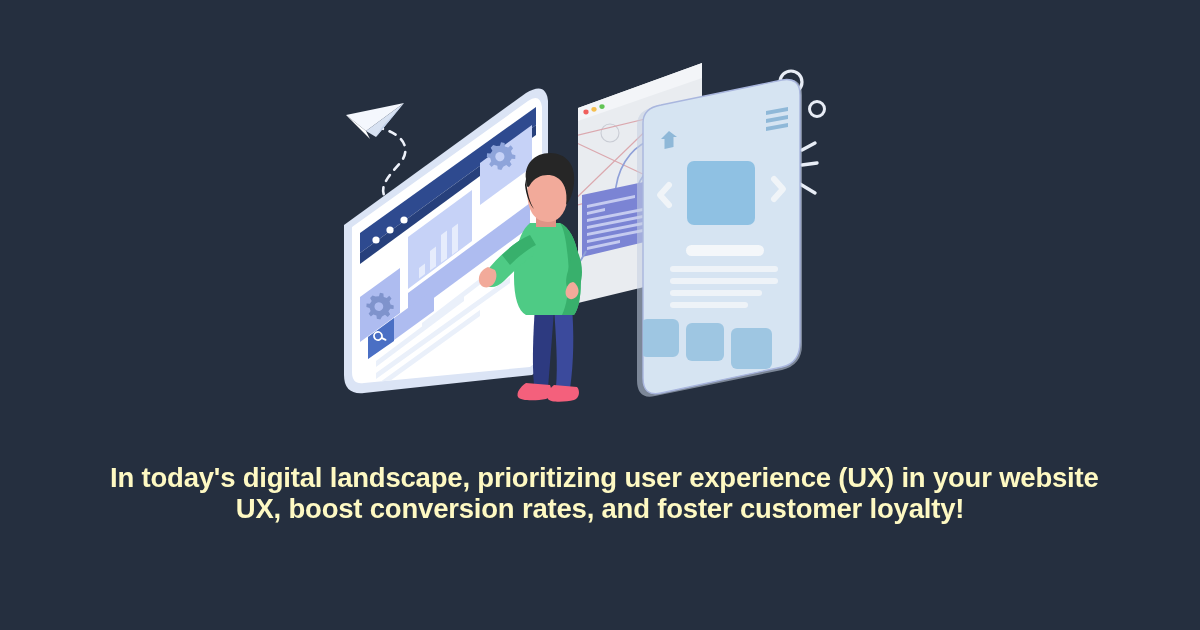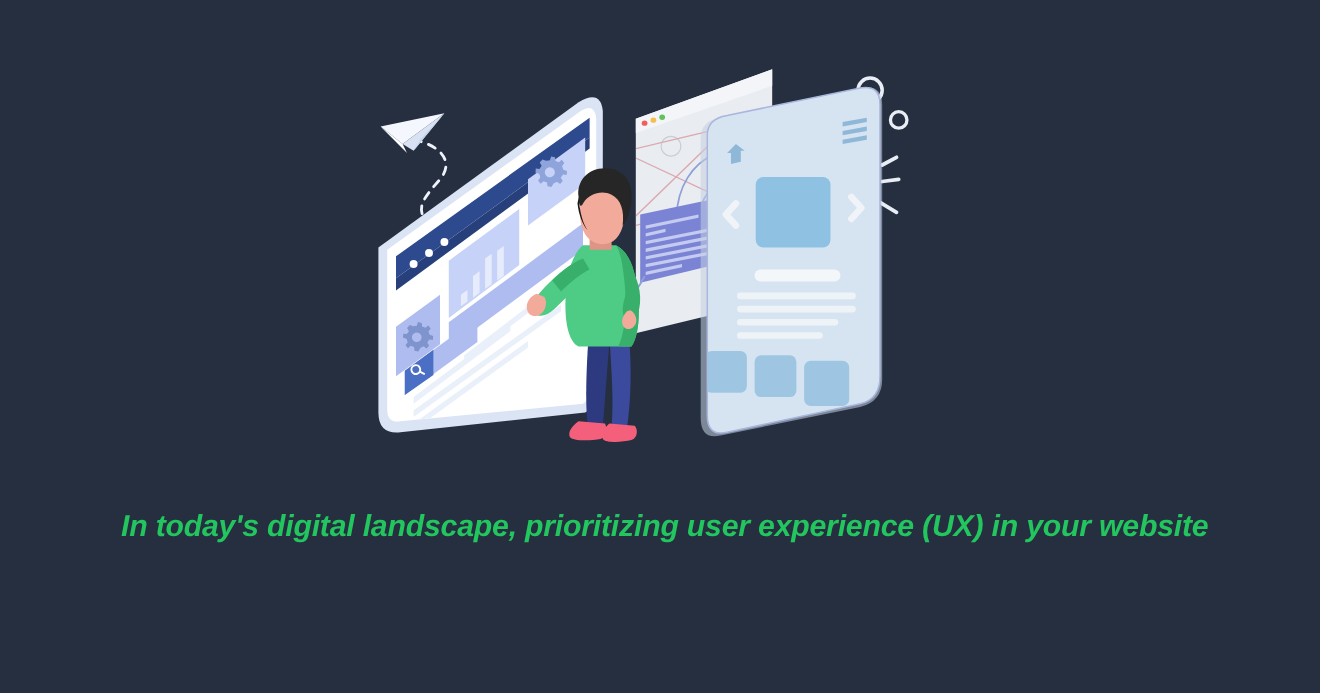--- a/index.html
+++ b/index.html
@@ -253,17 +253,18 @@
         <path d="M200,130 C196,142 196,158 202,168 C208,178 222,180 230,172 C238,164 240,146 236,134
                  C232,122 218,116 208,120 Z" fill="#f2aa9a"></path>
 
         <path d="M196,134 C194,120 204,108 220,108 C236,108 246,120 244,138 C243,148 240,156 236,160
                  C238,146 234,136 226,132 C218,128 206,130 200,140 C198,144 196,142 196,134 Z" fill="#262626"></path>
         <path d="M196,134 C197,148 200,158 204,164 C200,160 196,150 195,140 Z" fill="#1a1a1a"></path>
       </g>
     </svg>
   </div>
 
-  <div id="caption" style="color: #22c55e; font-style: italic;">
+  <div id="caption" style="color: #fef9c3;">
     <span class="line">In today's digital landscape, prioritizing user experience (UX) in your website</span>
+    <span class="line">UX, boost conversion rates, and foster customer loyalty!</span>
   </div>
 
 </div>
 
 </body></html>

